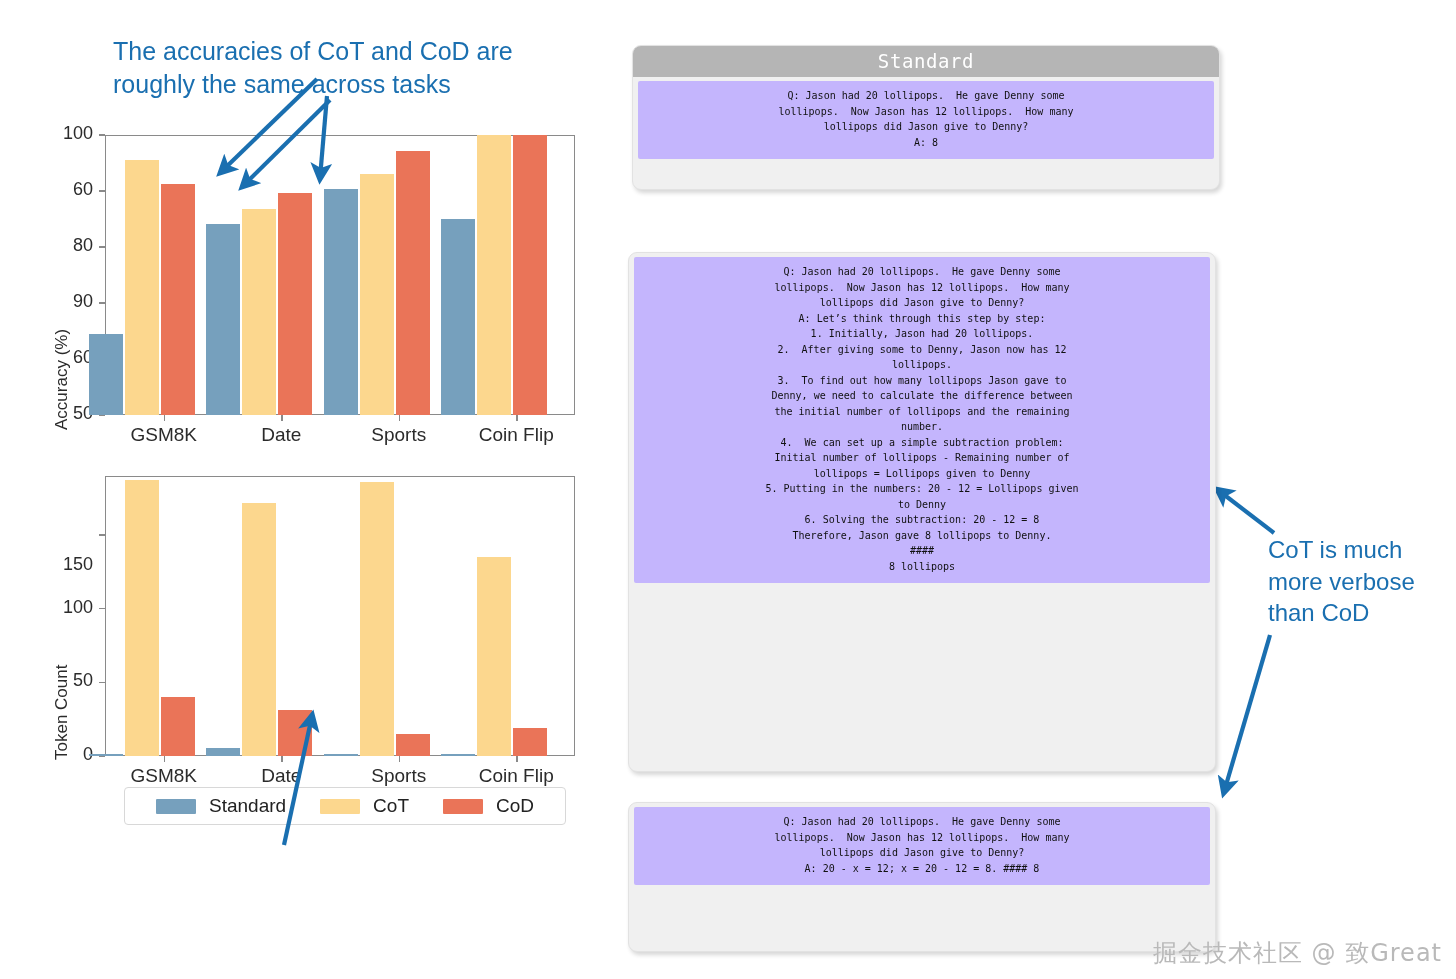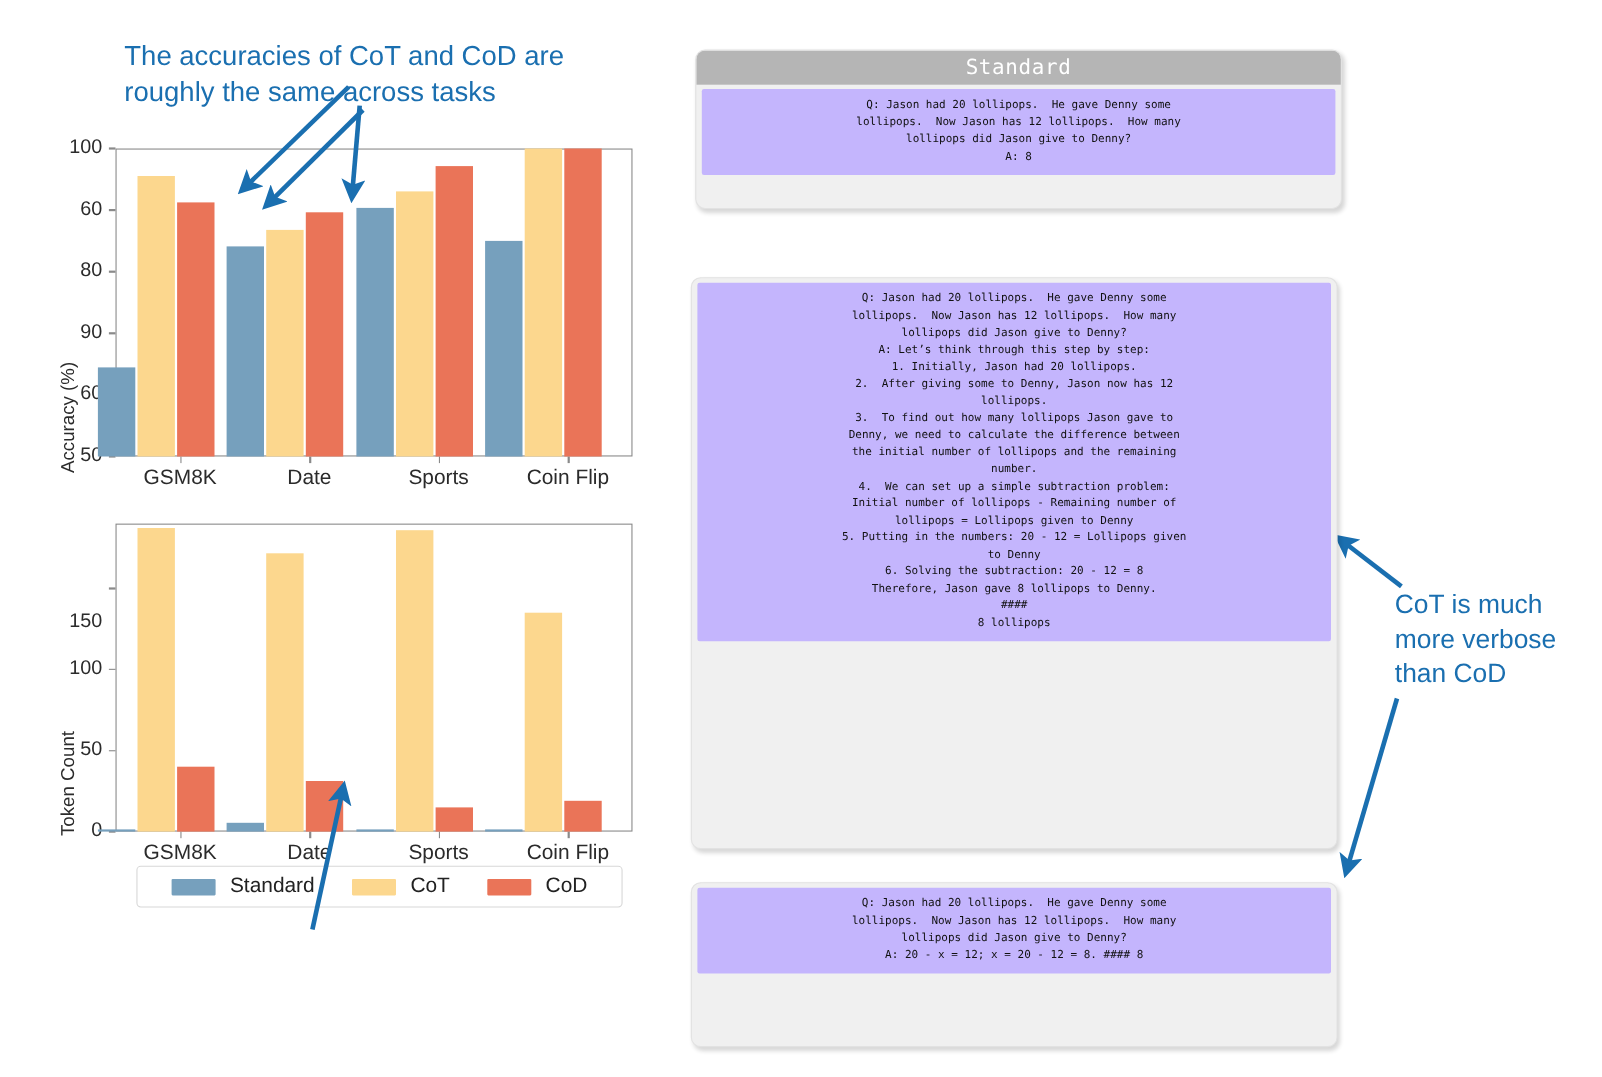--- a/index.html
+++ b/index.html
@@ -274,14 +274,15 @@
 8 lollipops</div>
   </div>
 
   <div class="card" style="left:628px; top:802px; width:588px; height:150px;">
     <div class="card-body">Q: Jason had 20 lollipops.  He gave Denny some
 lollipops.  Now Jason has 12 lollipops.  How many
 lollipops did Jason give to Denny?
 A: 20 - x = 12; x = 20 - 12 = 8. #### 8</div>
   </div>
 
+  <div class="watermark">掘金技术社区 @ 致Great</div>
 
 </div>
 
 </body></html>

